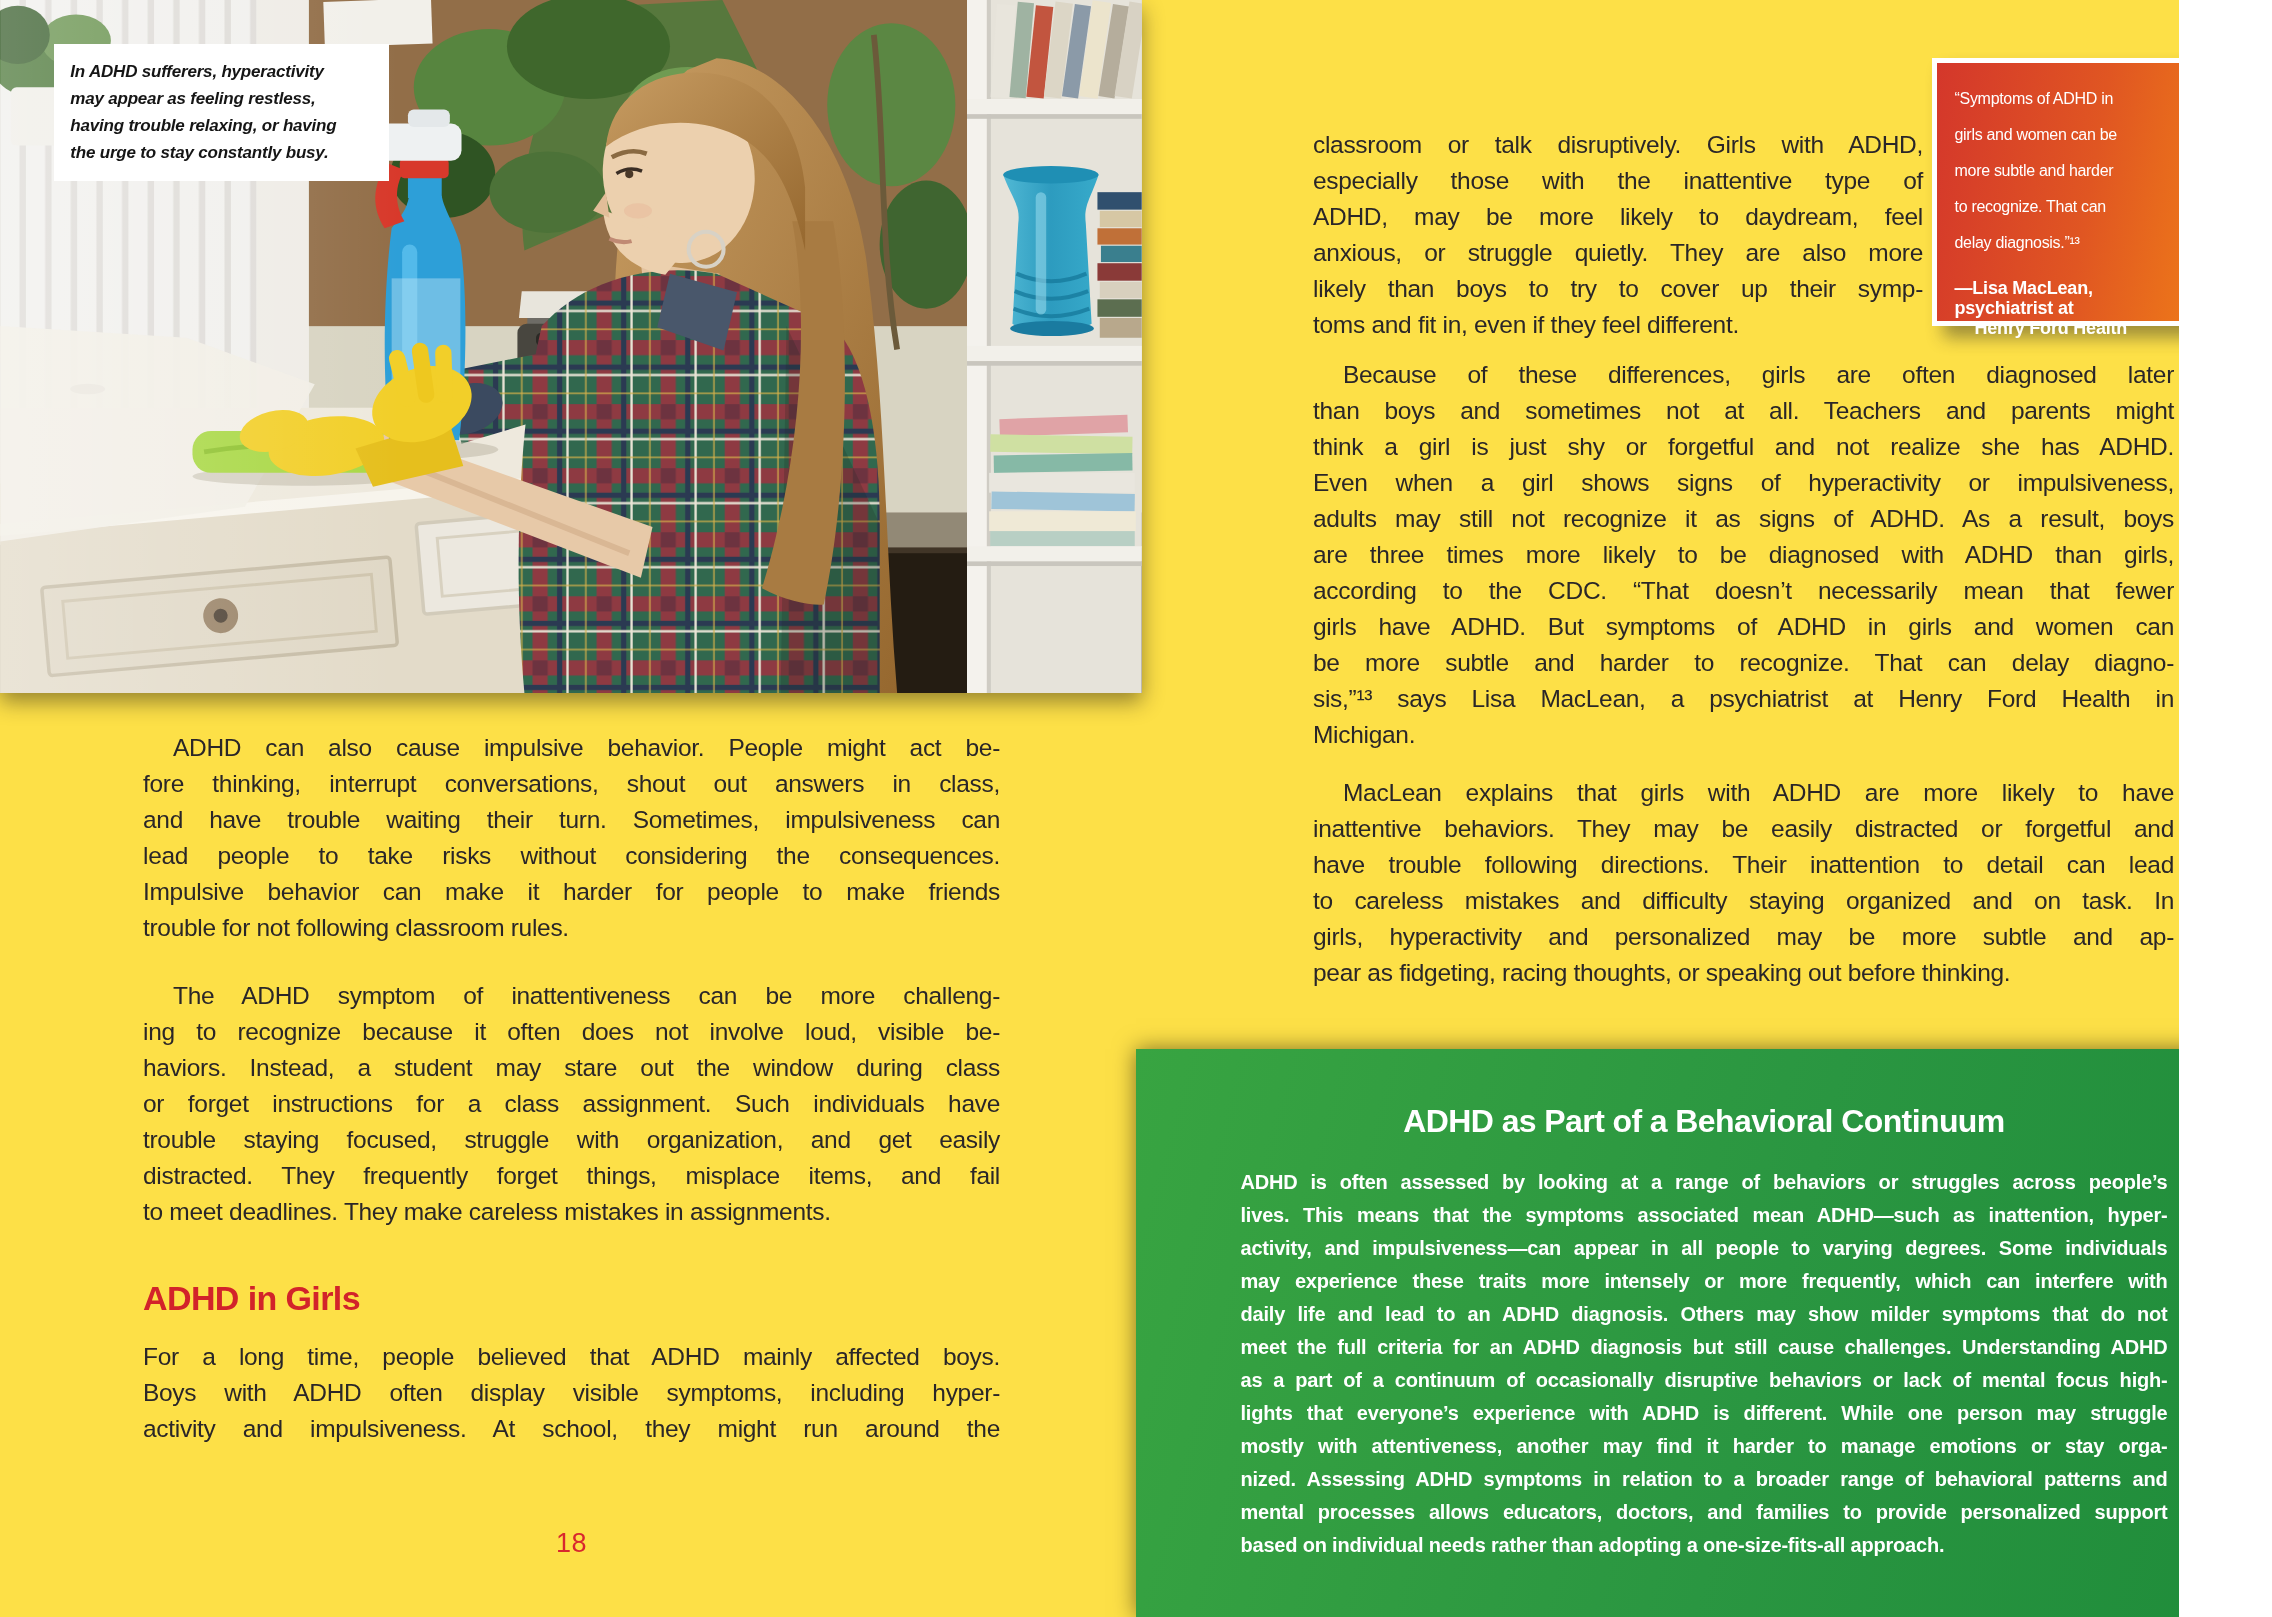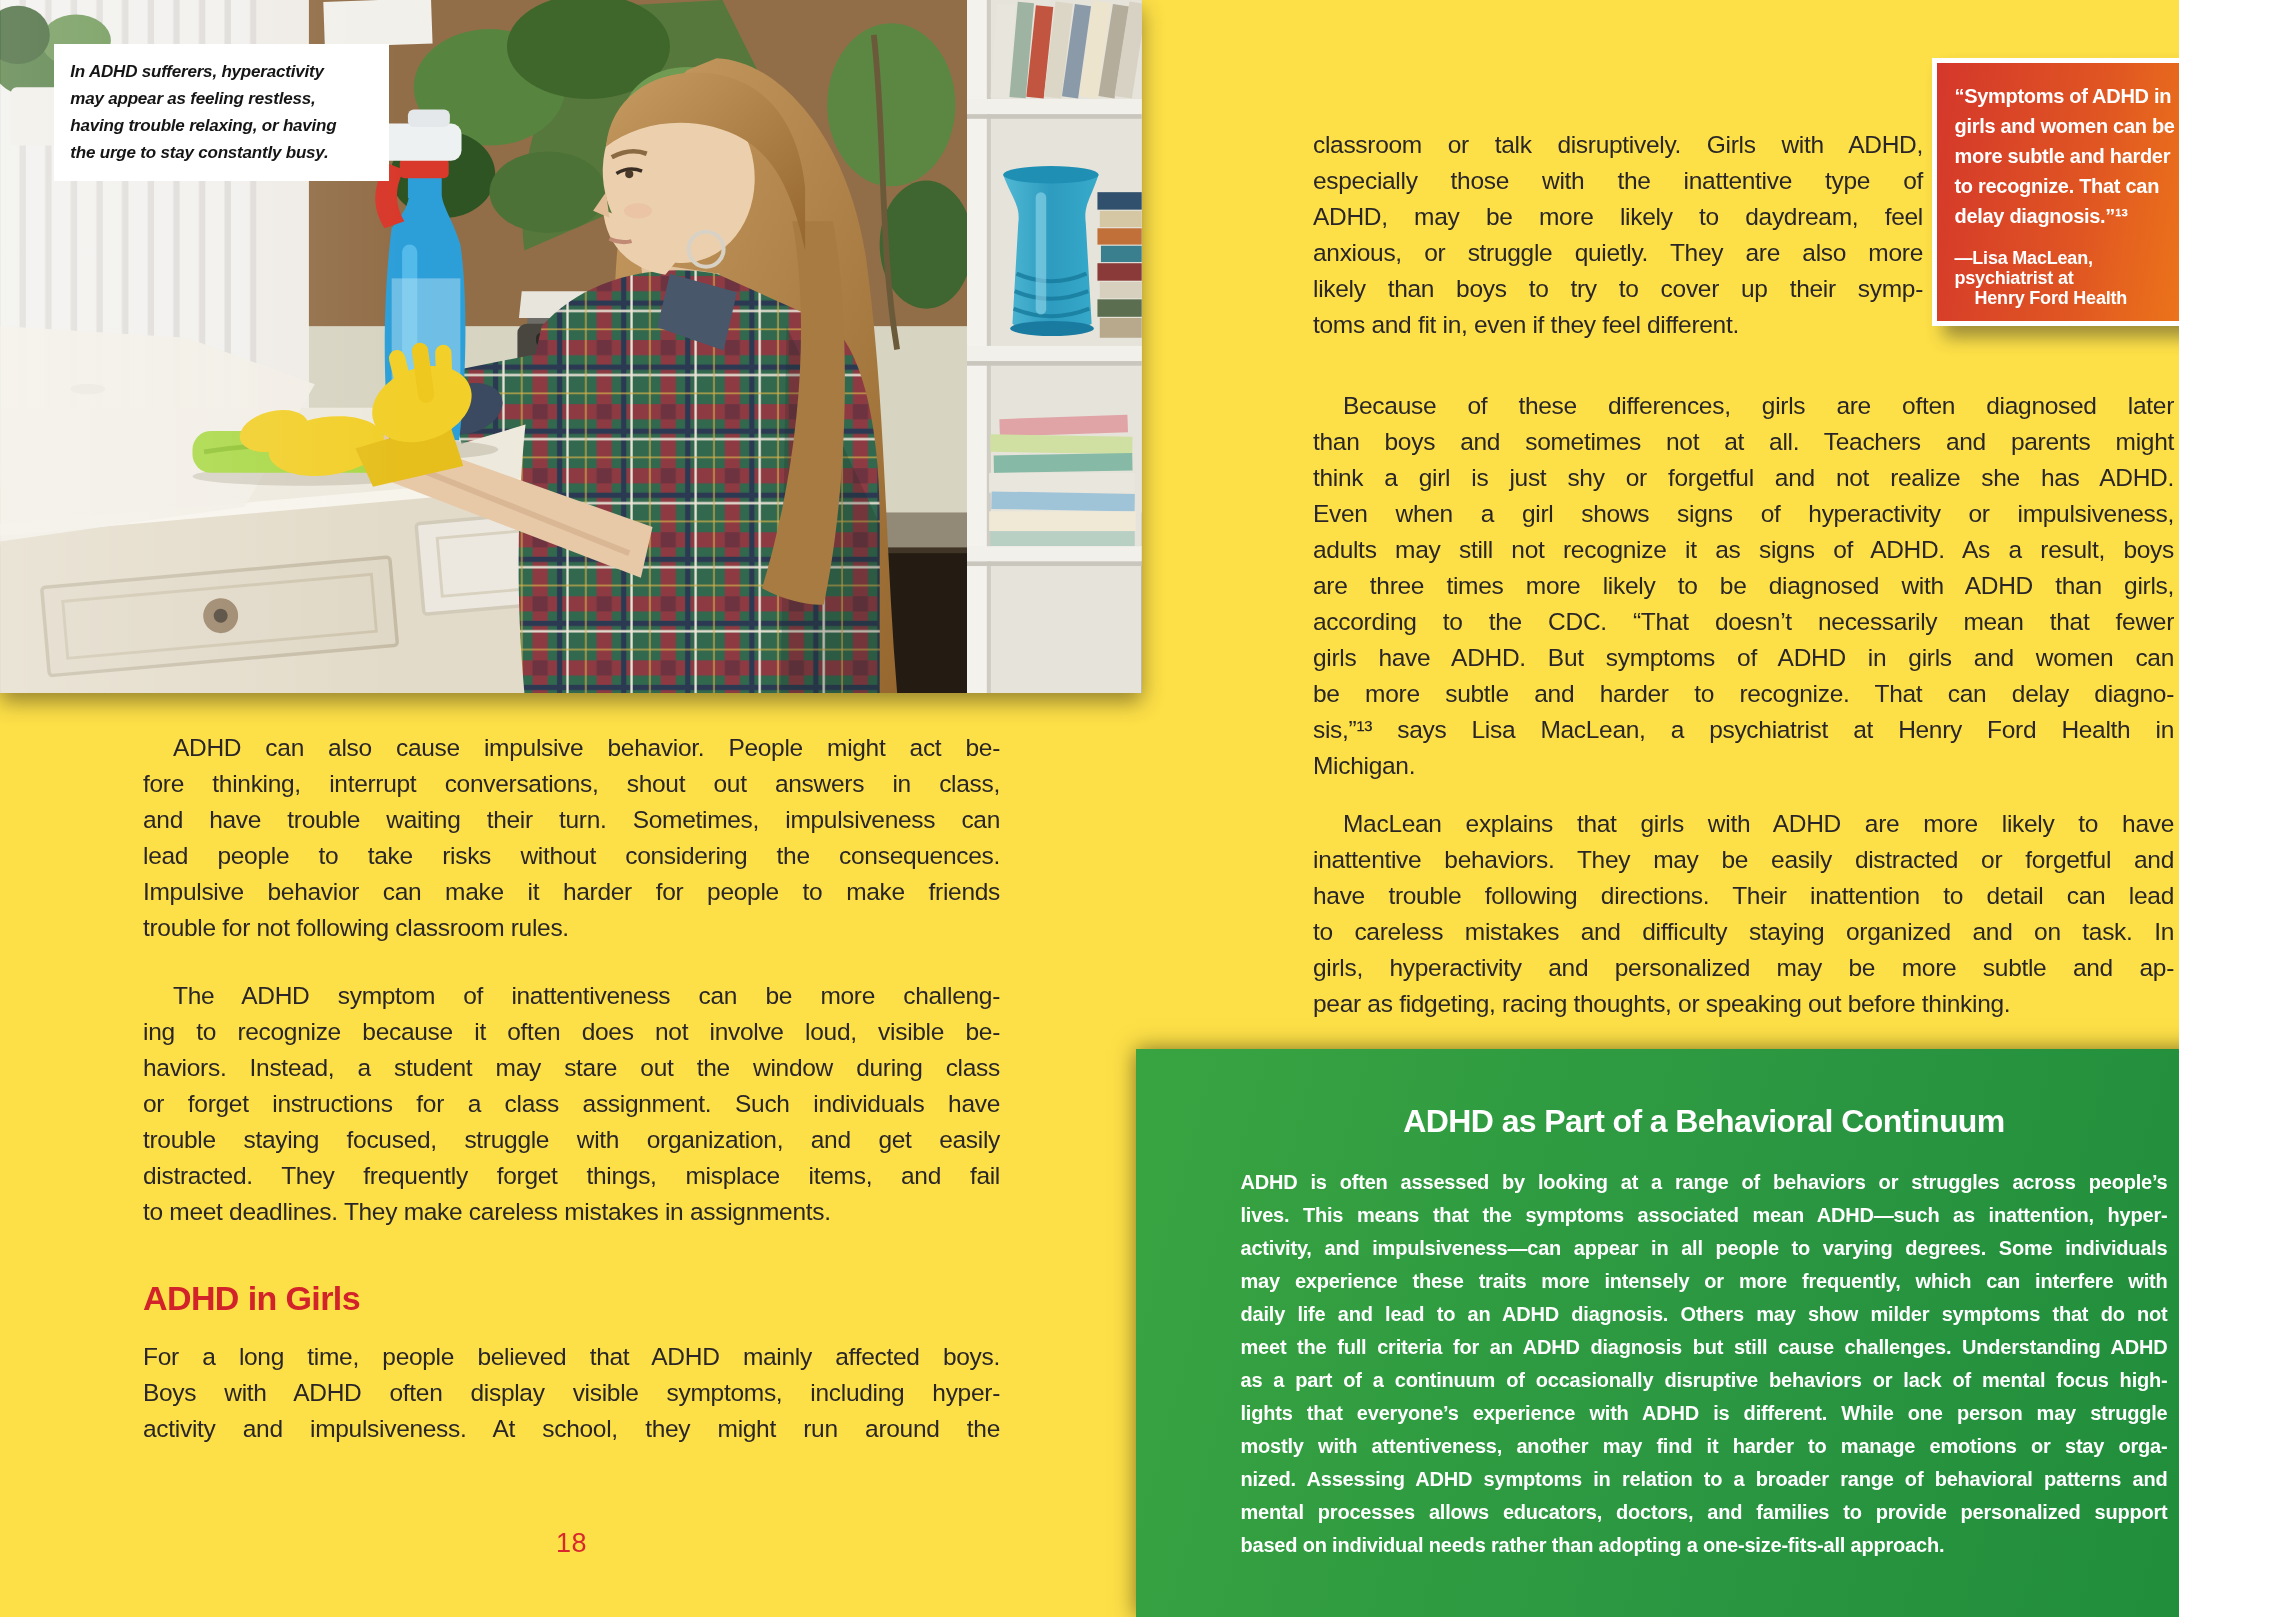--- a/index.html
+++ b/index.html
@@ -24,30 +24,30 @@
   .indent .jline:first-child{text-indent:30px;}
 
   .left-text{position:absolute;left:143px;top:730px;width:857px;}
   .left-text .para{margin:0 0 32px 0;}
   .section-heading{font-size:34px;font-weight:bold;color:#d2232a;letter-spacing:-0.6px;
         margin:50px 0 23px 0;}
   .page-number{position:absolute;left:143px;top:1528px;width:857px;text-align:center;
         font-size:27px;color:#d8272e;letter-spacing:0.6px;}
 
   .right-col{position:absolute;left:1313px;top:127px;width:610px;}
-  .right-wide{position:absolute;left:1313px;top:388px;width:861px;}
+  .right-wide{position:absolute;left:1313px;top:357px;width:861px;}
   .right-wide .para{margin:0 0 22px 0;}
 
   
   .quote-box{position:absolute;left:1932px;top:58px;width:283px;height:268px;box-sizing:border-box;
         border:5.8px solid #ffffff;
         background:linear-gradient(100deg,#d4372b 0%,#e05622 55%,#ef7c18 100%);
         box-shadow:10.5px 11.7px 16.3px rgba(40,40,40,.45);
         padding:17.5px 15px 0 17.5px;}
-  .quote-text{font-size:20px;line-height:30px;font-weight:bold;color:#ffffff;
+  .quote-text{font-size:16px;line-height:36px;font-weight:normal;color:#ffffff;
         white-space:pre-line;letter-spacing:-0.3px;}
   .quote-attr{margin-top:17.5px;font-size:18px;line-height:20px;font-weight:bold;color:#ffffff;letter-spacing:-0.2px;}
   .quote-attr .attr2{padding-left:20px;}
 
   
   .sidebar{position:absolute;left:1136px;top:1049px;width:1136px;height:568px;
         background:linear-gradient(105deg,#38a441 0%,#2a9641 55%,#1f8c3a 100%);
         box-shadow:0 0 21px rgba(0,0,0,.5);}
   .sidebar-title{margin:54px 47px 0 47px;text-align:center;font-size:32px;font-weight:bold;
         color:#ffffff;letter-spacing:-0.6px;}

